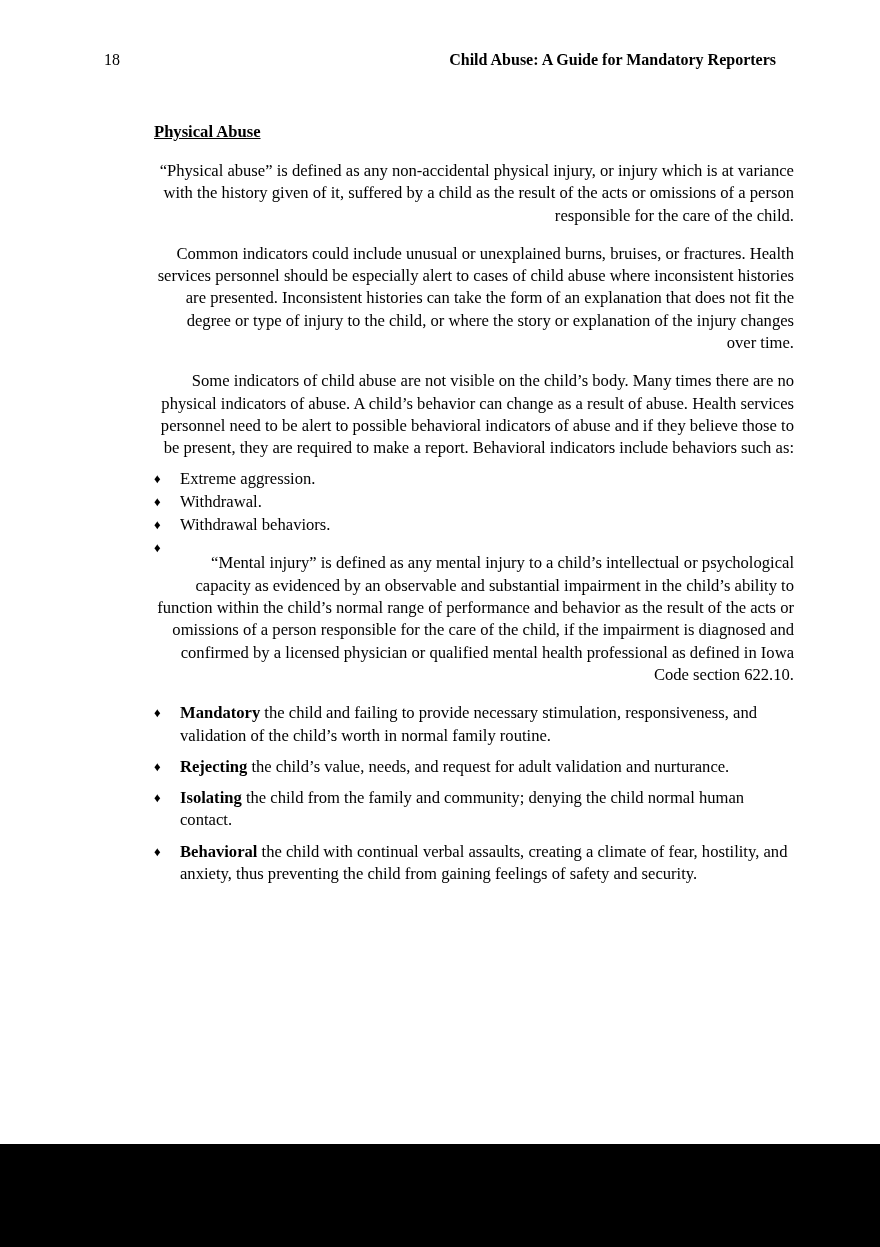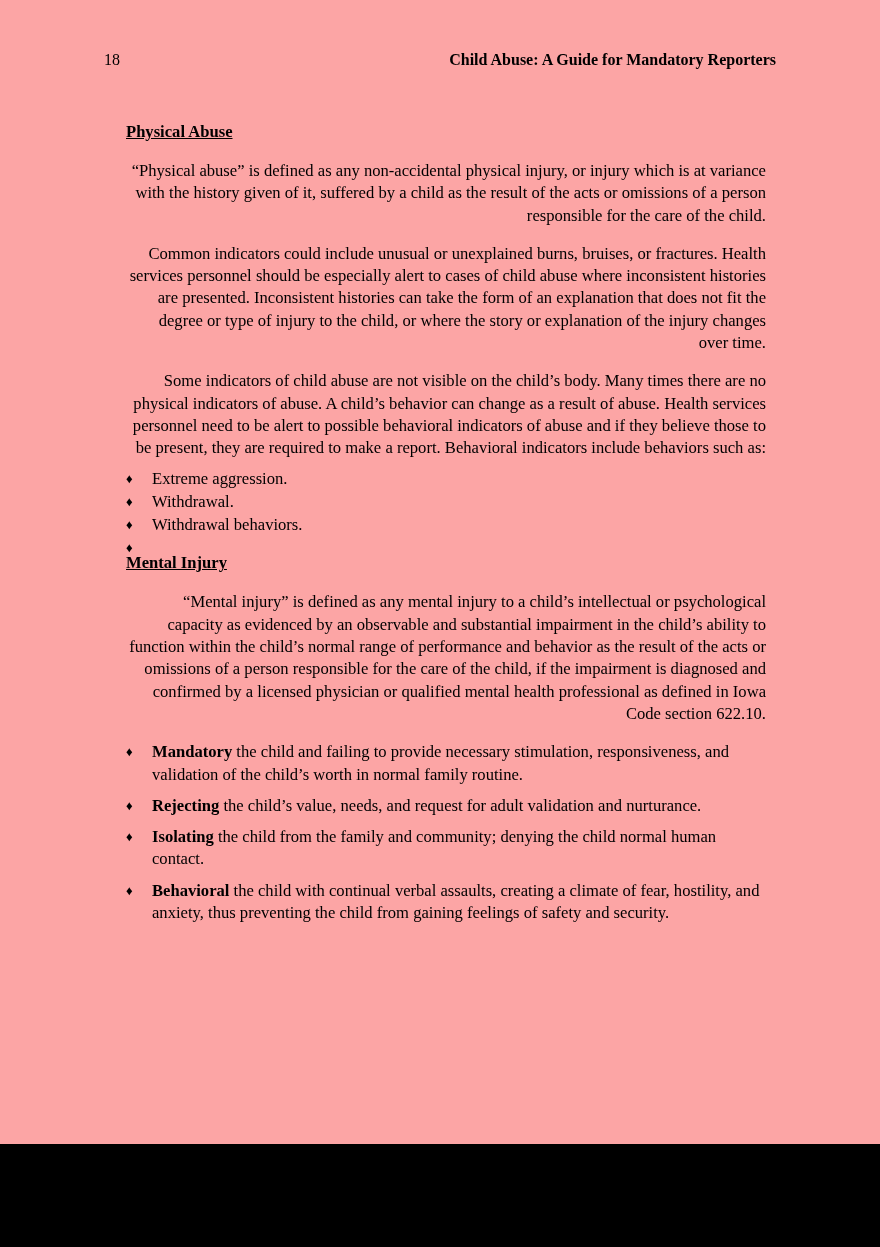--- a/index.html
+++ b/index.html
@@ -1,26 +1,26 @@
 <!DOCTYPE html>
 <html><head>
 <meta charset="utf-8">
 <style>
   html, body { margin: 0; padding: 0; }
   body {
     width: 880px; height: 1247px; background: #000000; position: relative; overflow: hidden;
     font-family: "Liberation Serif", "DejaVu Serif", serif; color: #000;
   }
   .page {
-    position: absolute; left: 0; top: 0; width: 880px; height: 1144px; background: #fca5a5;
+    position: absolute; left: 0; top: 0; width: 880px; height: 1144px; background: #ffffff;
   }
   .bottom-band { position: absolute; left: 0; top: 1144px; width: 880px; height: 103px; background: #000; }
   .hdr-num { position: absolute; left: 104px; top: 51px; font-size: 16px; }
   .hdr-title { position: absolute; right: 104px; top: 51px; font-size: 16px; font-weight: bold; }
-  .content { position: absolute; left: 126px; top: 121px; width: 640px; font-size: 16.6px; line-height: 22.3px; }
+  .content { position: absolute; left: 154px; top: 121px; width: 640px; font-size: 16.6px; line-height: 22.3px; }
   h2 { font-size: 16.6px; font-weight: bold; text-decoration: underline; margin: 0 0 17px 0; line-height: 22px; }
   p { margin: 0 0 16px 0; text-align: right; }
   ul { list-style: none; margin: 0; padding: 0; }
   ul.tight { margin-bottom: 16px; }
   ul.tight li { margin: 0 0 1px 0; }
   ul.loose li { margin: 0 0 9px 0; }
   li { position: relative; padding-left: 26px; }
   .bullet { position: absolute; left: 0; top: 0; font-size: 13px; }
   b { font-weight: bold; }
 </style>
@@ -39,21 +39,20 @@
       <p style="margin-bottom:8px">Some indicators of child abuse are not visible on the child’s body.  Many times there are no physical indicators of abuse.  A child’s behavior can change as a result of abuse.  Health services personnel need to be alert to possible behavioral indicators of abuse and if they believe those to be present, they are required to make a report.  Behavioral indicators include behaviors such as:</p>
       <ul class="tight">
         <li><span class="bullet">♦</span><span>Extreme aggression.</span></li>
         <li><span class="bullet">♦</span><span>Withdrawal.</span></li>
         <li><span class="bullet">♦</span><span>Withdrawal behaviors.</span></li>
         <li><span class="bullet">♦</span></li>
       </ul>
     </section>
 
     <section>
-      <h2>Mental Injury</h2>
       <p>“Mental injury” is defined as any mental injury to a child’s intellectual or psychological capacity as evidenced by an observable and substantial impairment in the child’s ability to function within the child’s normal range of performance and behavior as the result of the acts or omissions of a person responsible for the care of the child, if the impairment is diagnosed and confirmed by a licensed physician or qualified mental health professional as defined in Iowa Code section 622.10.</p>
       <ul class="loose">
         <li><span class="bullet">♦</span><b>Mandatory</b><span> the child and failing to provide necessary stimulation, responsiveness, and validation of the child’s worth in normal family routine.</span></li>
         <li><span class="bullet">♦</span><b>Rejecting</b><span> the child’s value, needs, and request for adult validation and nurturance.</span></li>
         <li><span class="bullet">♦</span><b>Isolating</b><span> the child from the family and community; denying the child normal human contact.</span></li>
         <li><span class="bullet">♦</span><b>Behavioral</b><span> the child with continual verbal assaults, creating a climate of fear, hostility, and anxiety, thus preventing the child from gaining feelings of safety and security.</span></li>
       </ul>
     </section>
   </div>
 </div>

